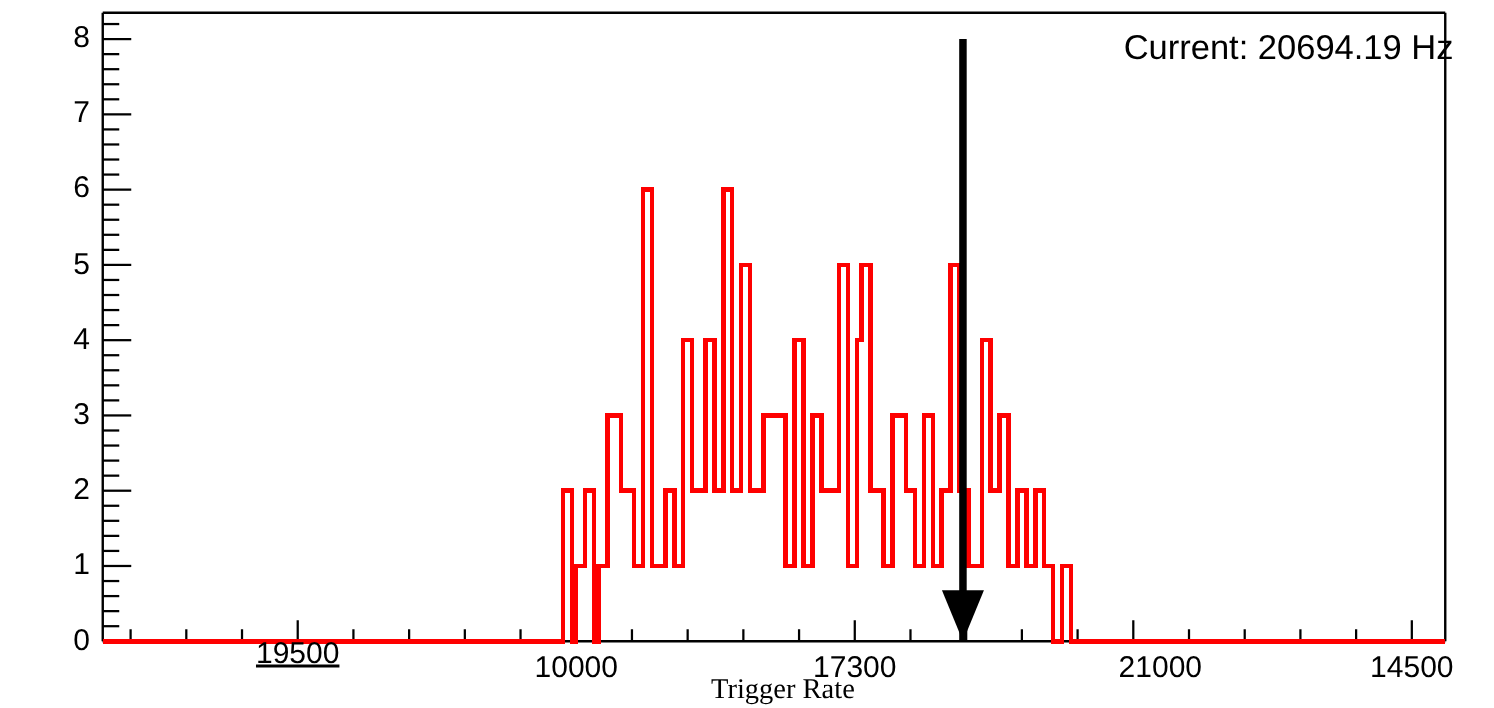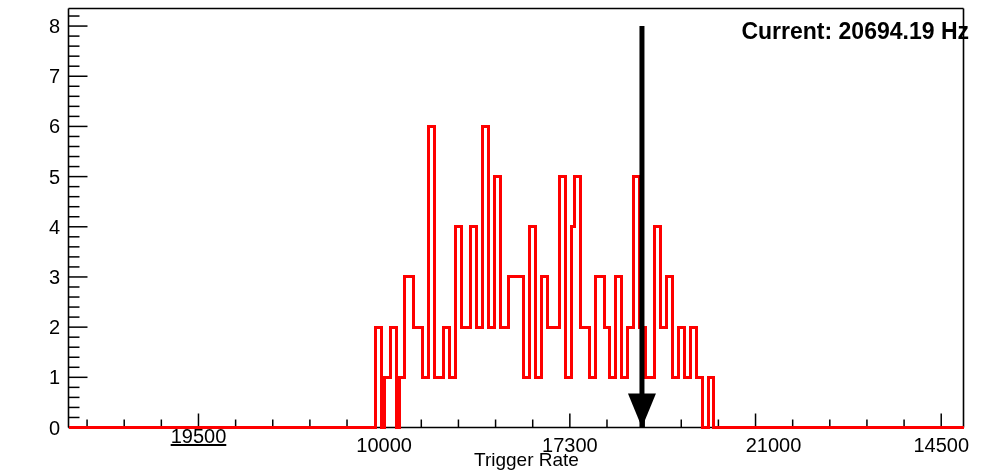--- a/index.html
+++ b/index.html
@@ -35,30 +35,30 @@
   }
   .ylab {
     text-align: right;
     transform: translateY(-50%);
   }
   .xlab {
     transform: translateX(-50%);
   }
   #axis-title-x {
     position: absolute;
-    font-family: Liberation Sans, sans-serif;
+    font-family: Liberation Serif, serif;
     font-size: 19px;
     color: #000000;
     white-space: nowrap;
   }
   #current-readout {
     position: absolute;
     font-family: "Liberation Sans", sans-serif;
     font-size: 23px;
-    font-weight: bold;
+    font-weight: normal;
     color: #000000;
     white-space: nowrap;
   }
 </style>
 </head>
 <body>
 
 <div id="canvas">
 
   <svg id="plot-svg" viewBox="0 0 996 472" preserveAspectRatio="none">

